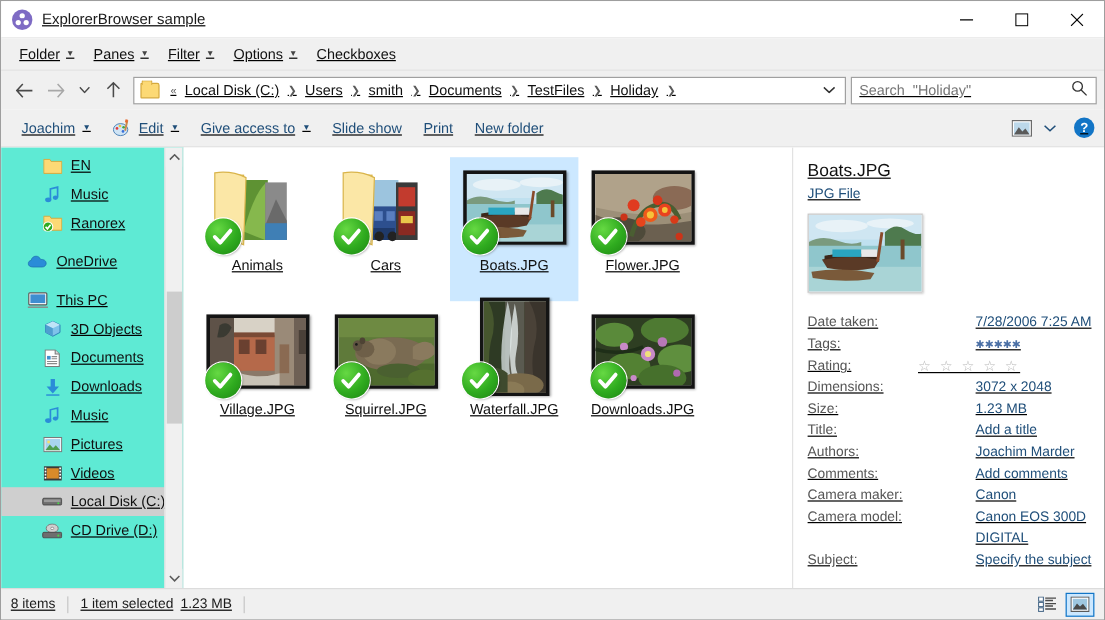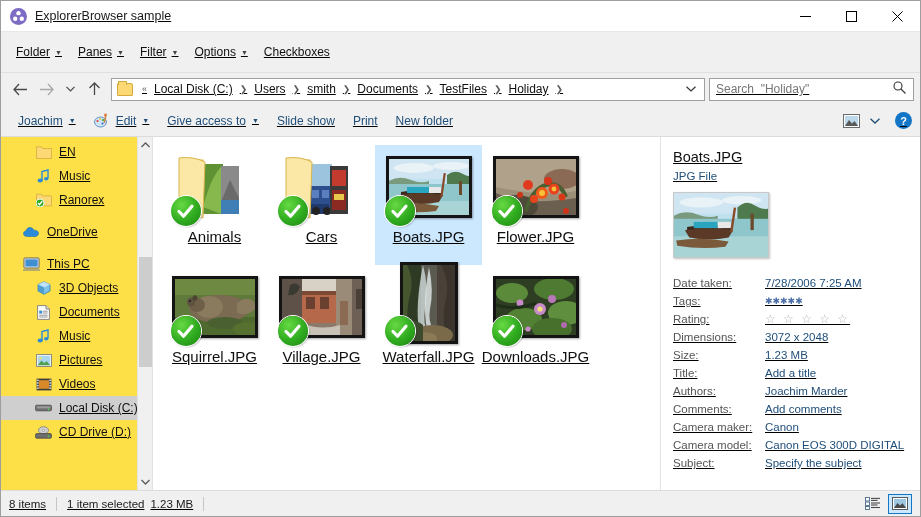--- a/index.html
+++ b/index.html
@@ -37,21 +37,21 @@
   .title-text { font-size: 12.5px; color: #1a1a1a; }
   .win-btns { display: flex; height: 31px; }
   .win-btn {
     width: 46px; height: 31px;
     display: flex; align-items: center; justify-content: center;
     font-size: 12px; color: #000;
   }
 
   
   .menubar {
-    height: 41px; min-height: 27px;
+    height: 27px; min-height: 27px;
     background: #f0f0f0;
     display: flex; align-items: center;
     padding-left: 8px;
     border-bottom: 1px solid #e0e0e0;
   }
   .menu-item {
     font-size: 12px; color: #101010;
     padding: 3px 7px; margin-right: 2px;
     display: flex; align-items: center; gap: 5px;
     white-space: nowrap;
@@ -144,21 +144,21 @@
     display: flex; align-items: center; justify-content: center;
     margin-left: 8px;
   }
 
   
   .body { flex: 1; display: flex; min-height: 0; background:#fff; }
 
   
   .sidebar {
     width: 152px; min-width: 152px;
-    background: #fde047;
+    background: #5eead4;
     border-right: 1px solid #e2e2e2;
     position: relative;
     overflow: hidden;
   }
   .tree { padding-top: 3px; }
   .tree-row {
     height: 24px;
     display: flex; align-items: center;
     font-size: 12px; color: #101010;
     padding-left: 6px;
@@ -214,21 +214,21 @@
   }
   .folder-thumb { width: 88px; height: 70px; position: relative; }
   .tick {
     position: absolute; left: 1px; bottom: -2px;
     width: 30px; height: 30px; border-radius: 50%;
     background: radial-gradient(circle at 35% 30%, #66d943 0%, #2fab1f 55%, #1c8512 100%);
     box-shadow: 0 0 0 1px #ffffff, 1px 1px 2px rgba(0,0,0,.4);
     display: flex; align-items: center; justify-content: center;
   }
   .tile-label {
-    font-size: 15px; color: #101010;
+    font-size: 12px; color: #101010;
     margin-top: 4px; text-align: center;
     white-space: nowrap;
   }
 
   
   .details {
     width: 260px; min-width: 260px;
     background: #ffffff;
     border-left: 1px solid #e2e2e2;
     padding: 12px 10px 0 12px;
@@ -237,21 +237,21 @@
   .d-title { font-size: 14.5px; color: #101010; margin-bottom: 5px; }
   .d-sub { font-size: 11.5px; color: #1f4e79; margin-bottom: 10px; }
   .d-preview {
     width: 96px; height: 66px;
     border: 1px solid #c8c8c8;
     box-shadow: 1px 1px 2px rgba(0,0,0,.25);
     margin-bottom: 16px; overflow: hidden; position: relative;
   }
   .d-row { display: flex; font-size: 11.5px; line-height: 18px; }
   .d-key { width: 92px; color: #555555; flex-shrink: 0; }
-  .d-val { color: #1f4e79; }
+  .d-val { color: #1f4e79; margin-left: 48px; }
   .stars-blue { color: #4a6fa5; font-size: 9px; letter-spacing: 0px; }
   .stars-gray { color: #b8b8b8; font-size: 12px; letter-spacing: 2px; }
 
   
   .statusbar {
     height: 26px; min-height: 26px;
     background: #f0f0f0;
     border-top: 1px solid #dcdcdc;
     display: flex; align-items: center;
     padding: 0 8px;
@@ -505,20 +505,29 @@
                 <rect x="2.2" y="5.6" width="3" height="3" fill="#3f8ed0"></rect>
                 <line x1="6" y1="6.2" x2="10.6" y2="6.2" stroke="#8a8a8a" stroke-width="0.9"></line>
                 <line x1="6" y1="8" x2="10.6" y2="8" stroke="#8a8a8a" stroke-width="0.9"></line>
                 <line x1="2.2" y1="10.2" x2="10.6" y2="10.2" stroke="#8a8a8a" stroke-width="0.9"></line>
                 <line x1="2.2" y1="12" x2="10.6" y2="12" stroke="#8a8a8a" stroke-width="0.9"></line>
               </svg>
           </span>
           <span>Documents</span>
         </div>
 
+        <div class="tree-row t-ind-2">
+          <span class="t-icon">
+            <svg width="14" height="15" viewBox="0 0 14 15">
+                <path d="M5.2 0.8 h3.6 v6.2 h3.4 L7 13 L1.8 7 h3.4 z" fill="#2a8cd8"></path>
+                <rect x="1.5" y="13.6" width="11" height="1.2" fill="#2a8cd8"></rect>
+              </svg>
+          </span>
+          <span>Downloads</span>
+        </div>
 
         <div class="tree-row t-ind-2">
           <span class="t-icon">
             <svg width="13" height="14" viewBox="0 0 13 14">
                 <path d="M5 11.5 V2.5 L11 1 V9.5" fill="none" stroke="#2a8cd8" stroke-width="1.4"></path>
                 <ellipse cx="3.2" cy="11.5" rx="2.6" ry="2" fill="#2a8cd8"></ellipse>
                 <ellipse cx="9.2" cy="9.8" rx="2.2" ry="1.8" fill="#2a8cd8"></ellipse>
               </svg>
           </span>
           <span>Music</span>
@@ -710,48 +719,20 @@
                 </svg>
             </div>
           </div>
           <div class="tile-label">Flower.JPG</div>
         </div>
 
         <div class="tile">
           <div class="thumb-wrap">
             <div class="photo">
               <svg width="86" height="62" viewBox="0 0 86 62" preserveAspectRatio="none">
-                <rect width="86" height="62" fill="#5f7a3a"></rect>
-                <rect y="0" width="86" height="16" fill="#6e8a42"></rect>
-                <rect y="38" width="86" height="24" fill="#4e6a2e"></rect>
-                <ellipse cx="44" cy="30" rx="30" ry="14" fill="#7a6b52"></ellipse>
-                <ellipse cx="34" cy="28" rx="14" ry="11" fill="#8a7a5e"></ellipse>
-                <ellipse cx="22" cy="26" rx="8" ry="7" fill="#6e5f48"></ellipse>
-                <ellipse cx="16" cy="23" rx="4" ry="4.5" fill="#5e5240"></ellipse>
-                <circle cx="15" cy="22" r="1.1" fill="#1a1a1a"></circle>
-                <ellipse cx="20" cy="19" rx="2.4" ry="2.8" fill="#4e4334"></ellipse>
-                <path d="M62 24 q14 -10 20 4 q-8 10 -20 6 z" fill="#8a7a5e"></path>
-                <ellipse cx="50" cy="44" rx="18" ry="6" fill="#4a6030"></ellipse>
-                <ellipse cx="10" cy="48" rx="14" ry="6" fill="#55702f"></ellipse>
-                <ellipse cx="72" cy="50" rx="14" ry="7" fill="#55702f"></ellipse>
-              </svg>
-            </div>
-            <div class="tick">
-              <svg width="19" height="19" viewBox="0 0 19 19">
-                  <path d="M3 9.5 L7.5 14.2 L16 4.2" fill="none" stroke="#fff" stroke-width="3.2" stroke-linecap="round" stroke-linejoin="round"></path>
-                </svg>
-            </div>
-          </div>
-          <div class="tile-label">Squirrel.JPG</div>
-        </div>
-
-        <div class="tile">
-          <div class="thumb-wrap">
-            <div class="photo">
-              <svg width="86" height="62" viewBox="0 0 86 62" preserveAspectRatio="none">
                 <rect width="86" height="62" fill="#8a7868"></rect>
                 <rect x="0" y="0" width="20" height="62" fill="#5e5248"></rect>
                 <rect x="20" y="0" width="34" height="16" fill="#d8d2c6"></rect>
                 <rect x="20" y="14" width="34" height="30" fill="#b5694a"></rect>
                 <rect x="24" y="18" width="9" height="12" fill="#6a4030"></rect>
                 <rect x="38" y="18" width="9" height="12" fill="#6a4030"></rect>
                 <rect x="20" y="12" width="34" height="4" fill="#7a4a35"></rect>
                 <rect x="54" y="0" width="16" height="62" fill="#9a8a78"></rect>
                 <rect x="70" y="0" width="16" height="62" fill="#6e6055"></rect>
                 <rect x="74" y="10" width="8" height="20" fill="#4a4038"></rect>
@@ -761,20 +742,48 @@
                 <rect x="58" y="22" width="8" height="24" fill="#8a6a52"></rect>
               </svg>
             </div>
             <div class="tick">
               <svg width="19" height="19" viewBox="0 0 19 19">
                   <path d="M3 9.5 L7.5 14.2 L16 4.2" fill="none" stroke="#fff" stroke-width="3.2" stroke-linecap="round" stroke-linejoin="round"></path>
                 </svg>
             </div>
           </div>
           <div class="tile-label">Village.JPG</div>
+        </div>
+
+        <div class="tile">
+          <div class="thumb-wrap">
+            <div class="photo">
+              <svg width="86" height="62" viewBox="0 0 86 62" preserveAspectRatio="none">
+                <rect width="86" height="62" fill="#5f7a3a"></rect>
+                <rect y="0" width="86" height="16" fill="#6e8a42"></rect>
+                <rect y="38" width="86" height="24" fill="#4e6a2e"></rect>
+                <ellipse cx="44" cy="30" rx="30" ry="14" fill="#7a6b52"></ellipse>
+                <ellipse cx="34" cy="28" rx="14" ry="11" fill="#8a7a5e"></ellipse>
+                <ellipse cx="22" cy="26" rx="8" ry="7" fill="#6e5f48"></ellipse>
+                <ellipse cx="16" cy="23" rx="4" ry="4.5" fill="#5e5240"></ellipse>
+                <circle cx="15" cy="22" r="1.1" fill="#1a1a1a"></circle>
+                <ellipse cx="20" cy="19" rx="2.4" ry="2.8" fill="#4e4334"></ellipse>
+                <path d="M62 24 q14 -10 20 4 q-8 10 -20 6 z" fill="#8a7a5e"></path>
+                <ellipse cx="50" cy="44" rx="18" ry="6" fill="#4a6030"></ellipse>
+                <ellipse cx="10" cy="48" rx="14" ry="6" fill="#55702f"></ellipse>
+                <ellipse cx="72" cy="50" rx="14" ry="7" fill="#55702f"></ellipse>
+              </svg>
+            </div>
+            <div class="tick">
+              <svg width="19" height="19" viewBox="0 0 19 19">
+                  <path d="M3 9.5 L7.5 14.2 L16 4.2" fill="none" stroke="#fff" stroke-width="3.2" stroke-linecap="round" stroke-linejoin="round"></path>
+                </svg>
+            </div>
+          </div>
+          <div class="tile-label">Squirrel.JPG</div>
         </div>
 
         <div class="tile">
           <div class="thumb-wrap">
             <div class="photo" style="width:58px;height:82px;margin-top:-8px;">
               <svg width="58" height="82" viewBox="0 0 58 82" preserveAspectRatio="none">
                 <rect width="58" height="82" fill="#3a4a2e"></rect>
                 <rect x="0" y="0" width="18" height="82" fill="#2e3a24"></rect>
                 <path d="M4 0 q8 16 2 34 q-4 18 2 48 H0 V0 Z" fill="#46562e"></path>
                 <rect x="18" y="0" width="16" height="62" fill="#5a5a50"></rect>

